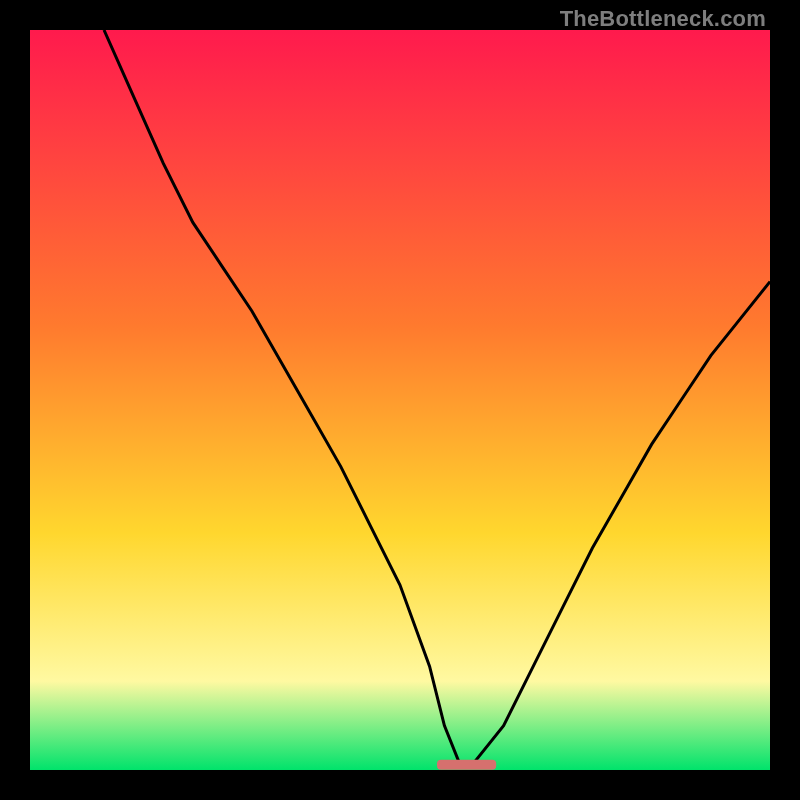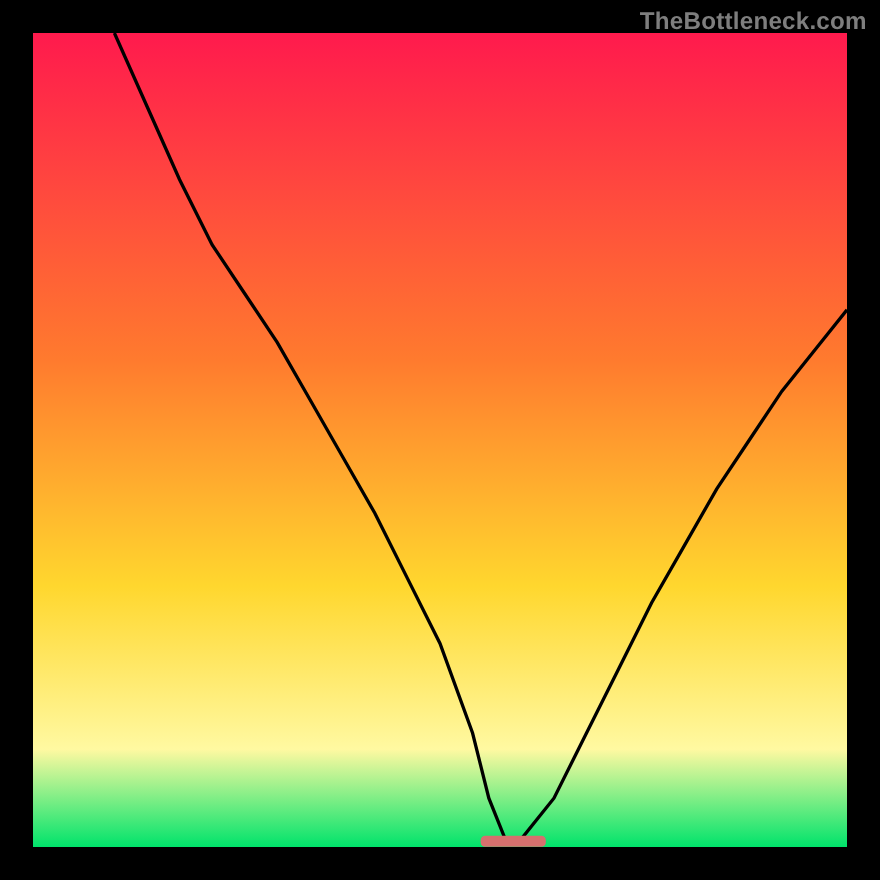--- a/index.html
+++ b/index.html
@@ -21,21 +21,21 @@
   .plot {
     position: absolute;
     left: 30px;
     top: 30px;
     width: 740px;
     height: 740px;
   }
   .watermark {
     position: absolute;
     top: 6px;
-    right: 12px;
+    right: 34px;
     font-family: Arial, Helvetica, sans-serif;
     font-size: 22px;
     font-weight: 600;
     color: #7e7e7e;
     letter-spacing: 0.2px;
   }
 </style>
 </head>
 <body>
 

